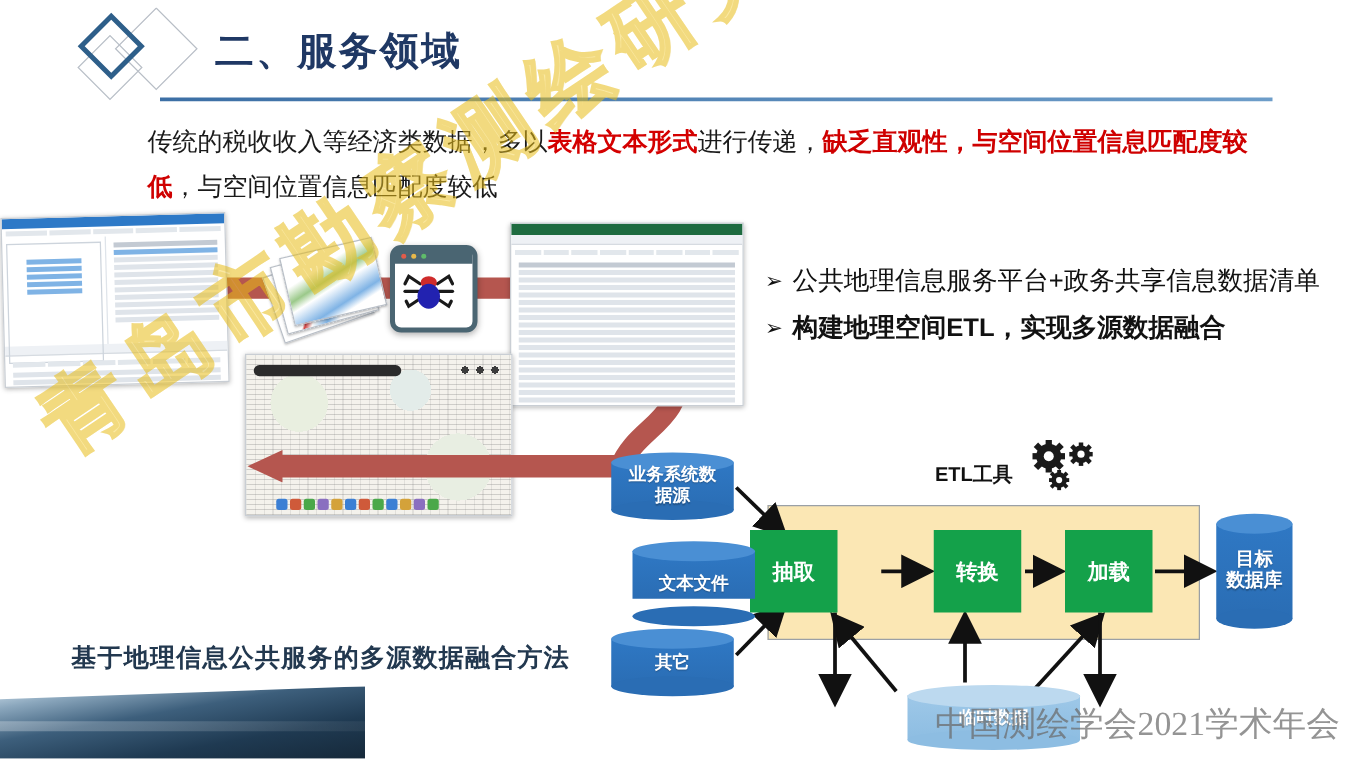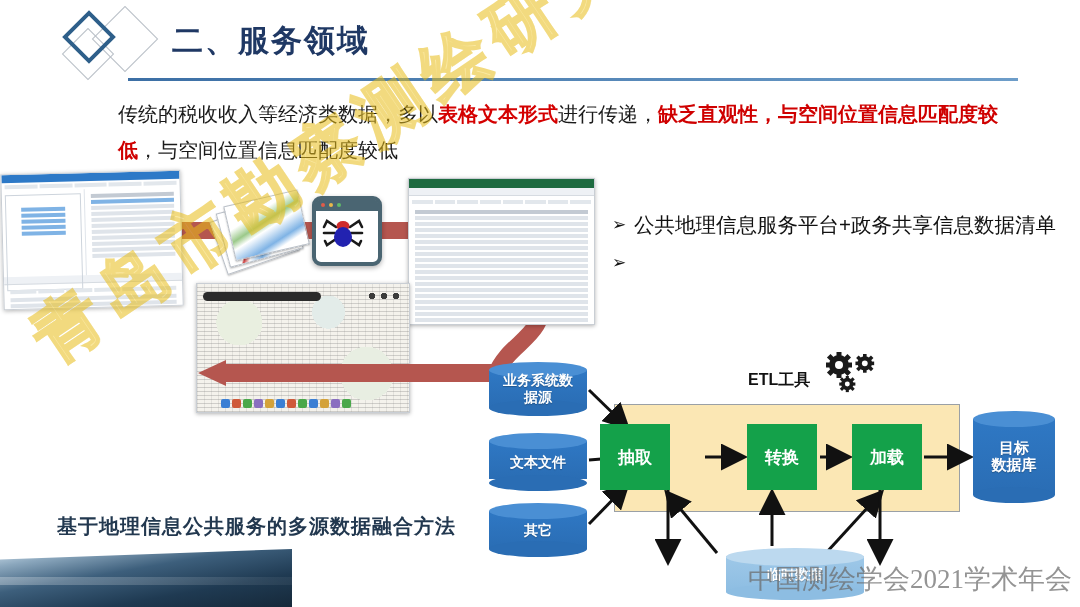--- a/index.html
+++ b/index.html
@@ -112,23 +112,23 @@
             text-shadow:0 1px 1px rgba(0,0,0,.25);}
 
   .cyl-blue .top{background:#4a8fd4;}
   .cyl-blue .body{background:linear-gradient(180deg,#2f78c4,#2a6db4);}
   .cyl-blue .bot{background:#2a6db4;}
   .cyl-lite .top{background:#bcd9ef;}
   .cyl-lite .body{background:linear-gradient(180deg,#9ec8e8,#8dbde2);}
   .cyl-lite .bot{background:#8dbde2;}
 
   .src1{left:489px;top:362px;width:98px;height:54px;}
-  .src2{left:489px;top:433px;width:98px;height:58px;}
+  .src2{left:506px;top:433px;width:98px;height:68px;}
   .src3{left:489px;top:503px;width:98px;height:54px;}
-  .tgt {left:973px;top:411px;width:82px;height:92px;}
+  .tgt {left:973px;top:411px;width:61px;height:92px;}
   .tmp {left:726px;top:548px;width:138px;height:52px;}
 
   svg.ink{position:absolute;left:0;top:0;width:1080px;height:607px;
           pointer-events:none;z-index:26;}
 
   
   .caption{position:absolute;left:57px;top:513px;font-size:20px;font-weight:bold;
            color:#22384f;letter-spacing:1px;z-index:30;text-align:right;}
   .photo{position:absolute;left:0;bottom:0;width:292px;height:58px;z-index:8;
          background:linear-gradient(170deg,#cfe0ec 0%,#8ba7bd 16%,#3d5f7c 40%,#1f3a52 70%,#16293a 100%);
@@ -294,20 +294,21 @@
   <path d="M345 4 L30 4 L30 0 L2 13 L30 26 L30 22 L345 22 Z" fill="#b5564f"></path>
 </svg>
 
 <div class="bullets">
   <div class="bullet b1">
     <span class="mk">➢</span>
     <span>公共地理信息服务平台+政务共享信息数据清单</span>
   </div>
   <div class="bullet b2">
     <span class="mk">➢</span>
+    <span>构建地理空间ETL，实现多源数据融合</span>
   </div>
 </div>
 
 <div class="etl-label">ETL工具</div>
 <div class="gears">
   <svg width="62" height="48" viewBox="0 0 62 48" fill="#1a1a1a">
     <g>
       <circle cx="15" cy="13" r="10"></circle>
         <circle cx="15" cy="13" r="4" fill="#fff"></circle>
       <g>

